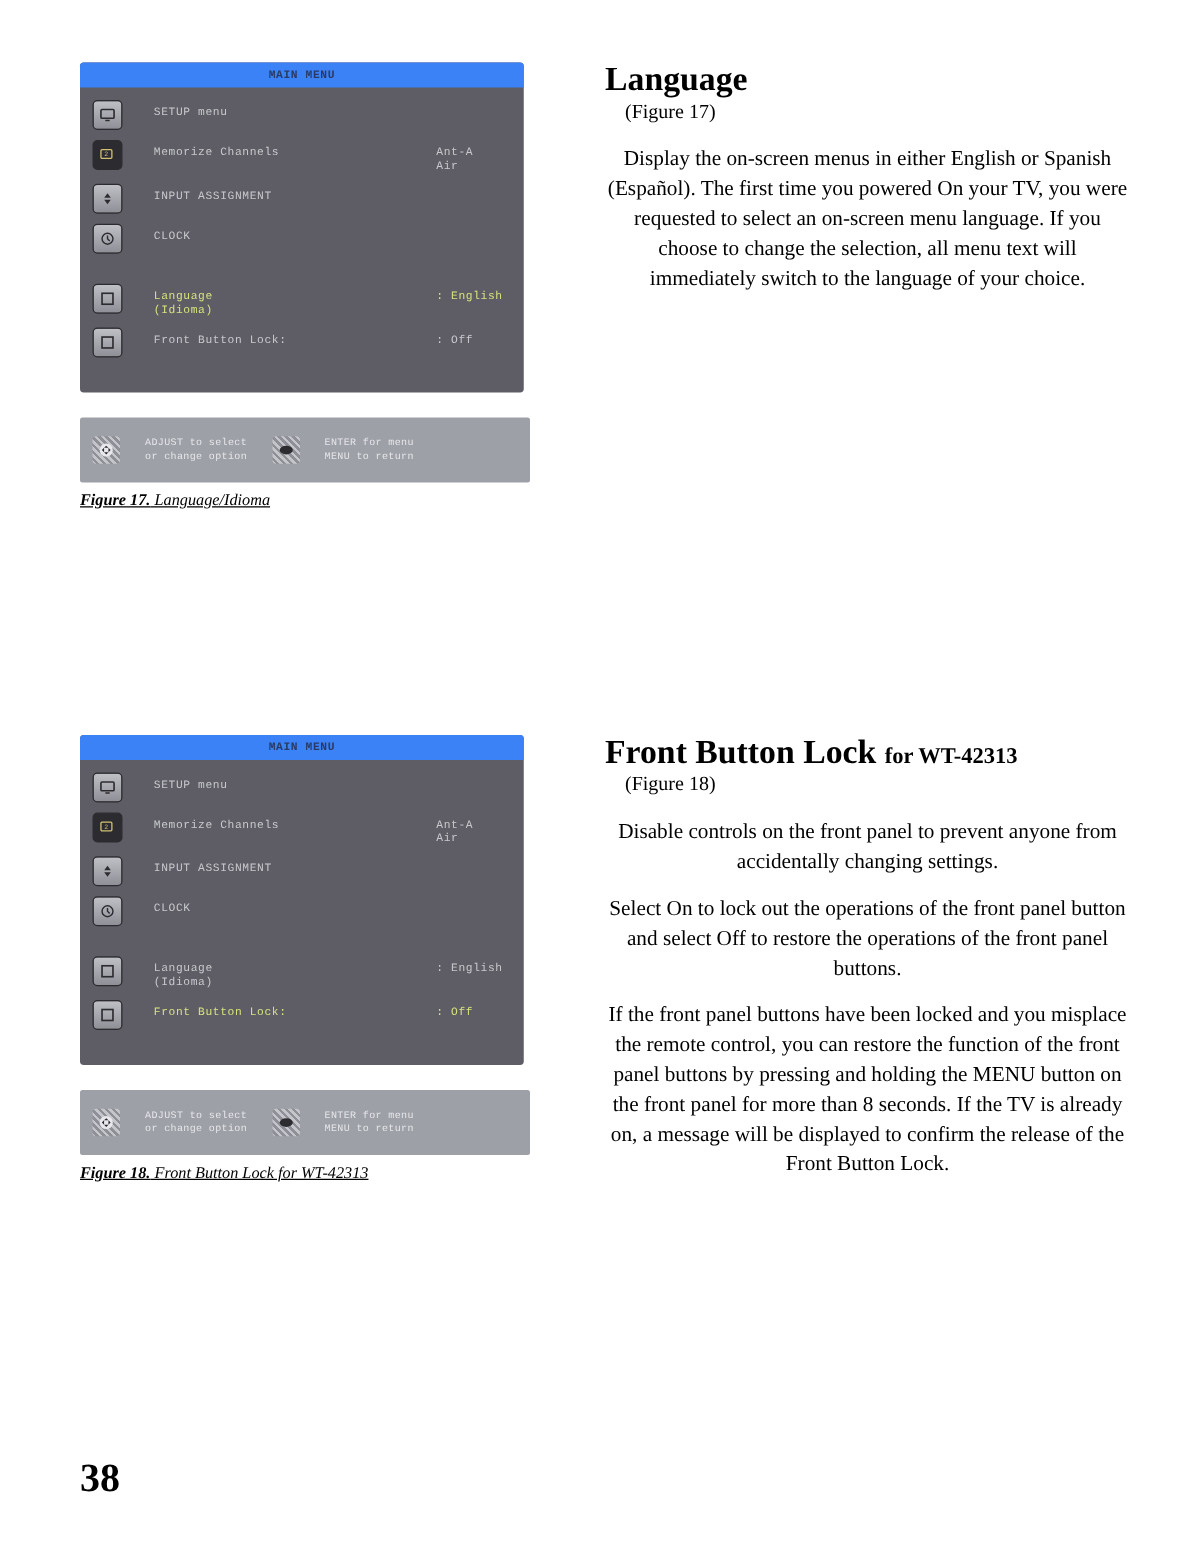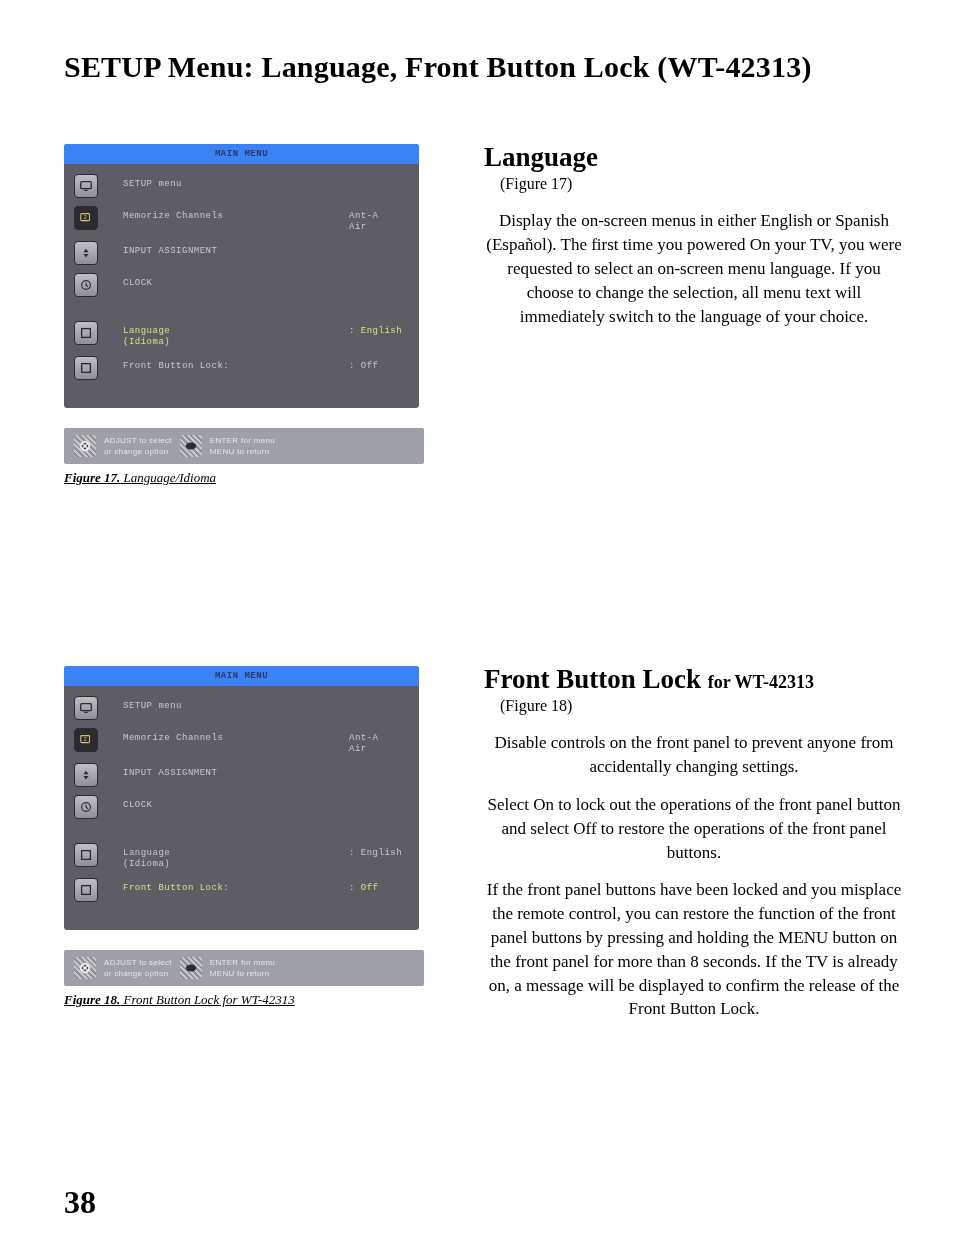--- a/index.html
+++ b/index.html
@@ -73,28 +73,28 @@
     font-size: 12px;
     flex: 0 0 22px;
   }
   .osd-ic.dark { background: #2c2c30; color: #d0c170; }
   .lbl { flex: 1; padding-top: 5px; line-height: 11px; }
   .val { width: 60px; padding-top: 5px; line-height: 11px; }
   .osd-gap { height: 16px; }
 
   .osd-footer {
     margin-top: 20px;
-    height: 36px;
+    height: 52px;
     background: #9ea0a8;
     display: flex;
     align-items: center;
-    gap: 8px;
+    gap: 20px;
     padding: 0 10px;
     color: #e6e6ea;
-    font-family: Liberation Sans, sans-serif;
+    font-family: Liberation Mono, monospace;
     font-size: 8px;
     letter-spacing: 0.3px;
     border-radius: 2px;
   }
   .foot-ic {
     width: 22px; height: 22px;
     background: repeating-linear-gradient(45deg,#c4c5ca,#c4c5ca 2px,#8f8f97 2px,#8f8f97 4px);
     border-radius: 3px;
     display:flex; align-items:center; justify-content:center;
     color:#2c2c30;
@@ -139,21 +139,20 @@
     font-family: 'Adobe Caslon Pro', Georgia, serif;
     font-size: 32px;
     font-weight: 600;
   }
 </style>
 </head>
 <body>
 
 <div class="page">
 
-  <h1 class="page-title">SETUP Menu: Language, Front Button Lock (WT-42313)</h1>
 
   <div class="row">
     <div class="osd-block">
       <div class="osd">
         <div class="osd-titlebar">MAIN MENU</div>
         <div class="osd-body">
           <div class="osd-item">
             <span class="osd-ic">
                 <svg viewBox="0 0 16 16">
                   <rect x="2" y="3" width="12" height="8" rx="1" fill="none" stroke="currentColor" stroke-width="1.5"></rect>

